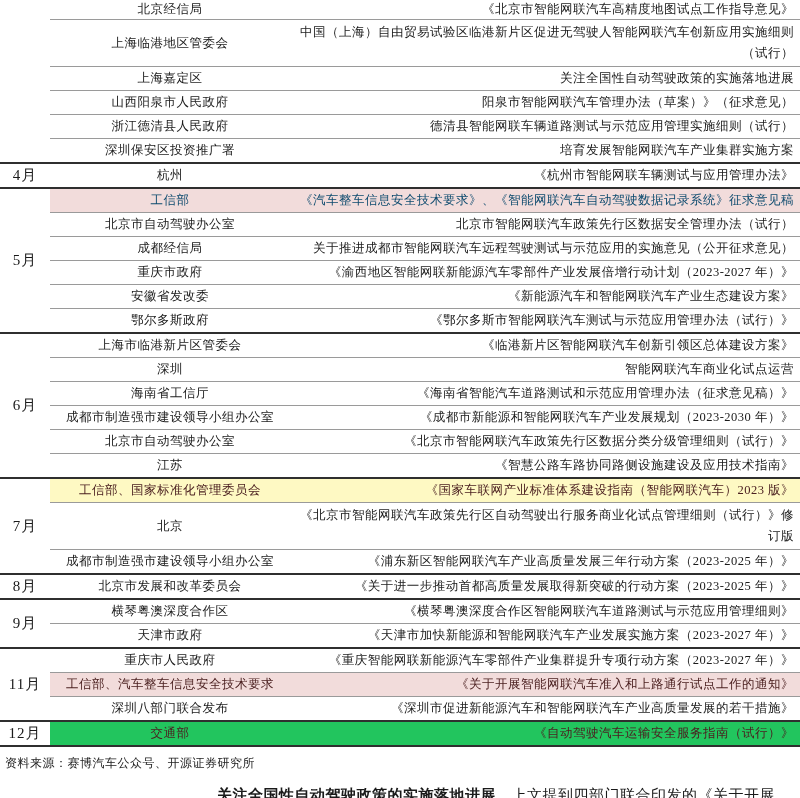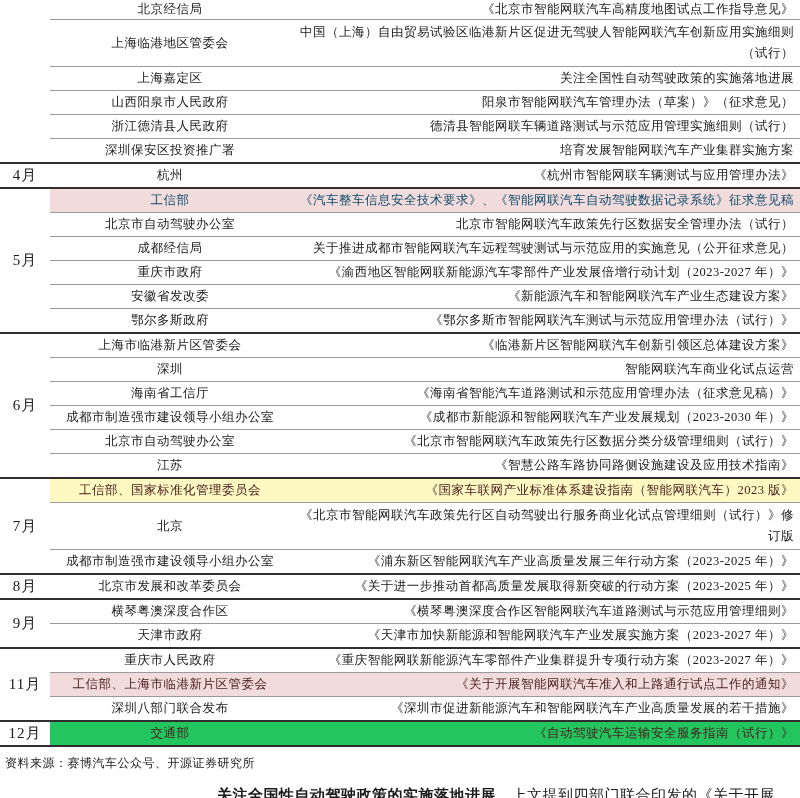--- a/index.html
+++ b/index.html
@@ -167,21 +167,21 @@
       </div>
     </div>
     <div class="group">
       <div class="month">11月</div>
       <div class="rows">
         <div class="row">
           <div class="agency">重庆市人民政府</div>
           <div class="policy">《重庆智能网联新能源汽车零部件产业集群提升专项行动方案（2023-2027 年）》</div>
         </div>
         <div class="row" style="background-color: rgb(242, 220, 219); color: rgb(75, 32, 32);">
-          <div class="agency">工信部、上海市临港新片区管委会</div>
+          <div class="agency">工信部、汽车整车信息安全技术要求</div>
           <div class="policy">《关于开展智能网联汽车准入和上路通行试点工作的通知》</div>
         </div>
         <div class="row">
           <div class="agency">深圳八部门联合发布</div>
           <div class="policy">《深圳市促进新能源汽车和智能网联汽车产业高质量发展的若干措施》</div>
         </div>
       </div>
     </div>
     <div class="group">
       <div class="month">12月</div>

